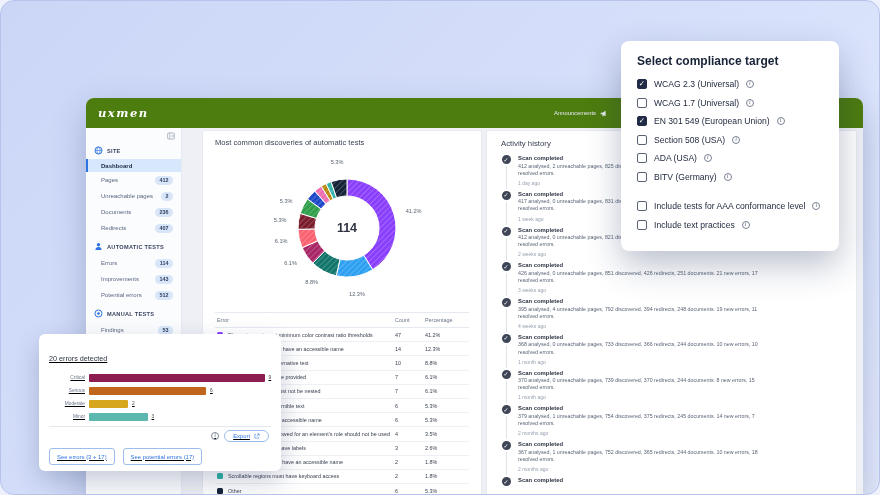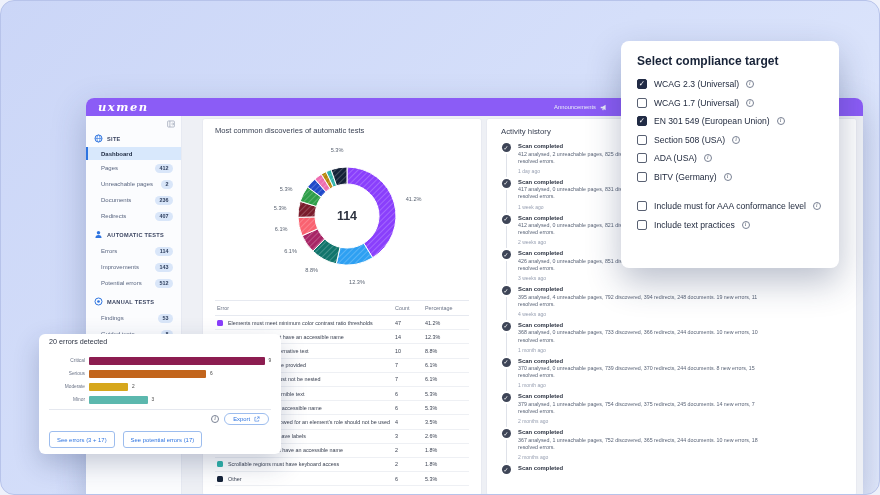--- a/index.html
+++ b/index.html
@@ -4,21 +4,21 @@
 <style>
   html,body{margin:0;padding:0;background:#eef1fb;}
   *{box-sizing:border-box;}
   .canvas{width:880px;height:495px;position:relative;border-radius:14px;overflow:hidden;
     background:linear-gradient(135deg,#cbd6f7 0%,#d5dffa 48%,#e3eafd 100%);
     border:1px solid #b7c3ea;font-family:"Liberation Sans",sans-serif;}
 
   
   .app{position:absolute;left:85px;top:97px;width:777px;height:398px;border-radius:8px 8px 0 0;
     box-shadow:0 12px 34px rgba(43,61,111,.28);display:flex;flex-direction:column;overflow:hidden;background:#eef0f5;}
-  .navbar{height:18px;background:#8b5cf6;display:flex;align-items:center;padding:0 12px;flex:none;}
+  .navbar{height:30px;background:#4d7c0f;display:flex;align-items:center;padding:0 12px;flex:none;}
   .logo{color:#fff;font-family:"DejaVu Serif",serif;font-style:italic;font-weight:bold;font-size:11.5px;letter-spacing:1.5px;}
   .nav-right{margin-left:auto;display:flex;align-items:center;gap:4px;color:#e8ecf6;font-size:5.8px;padding-right:244px;cursor:pointer;}
 
   .app-body{flex:1;display:flex;min-height:0;}
   .sidebar{width:96px;background:#fbfcfe;border-right:1px solid #e7eaf2;flex:none;padding-top:1px;}
   .collapse-row{display:flex;justify-content:flex-end;padding:3px 6px 0;}
   .side-head{display:flex;align-items:center;gap:4px;padding:6px 8px 3px;font-size:5.6px;font-weight:bold;color:#3a4460;letter-spacing:.3px;}
   .side-item{display:flex;align-items:center;justify-content:space-between;padding:3.5px 8px 3.5px 15px;font-size:6px;color:#5a6680;cursor:pointer;}
   .side-item.active{background:#d8e8fc;border-left:2px solid #2e74e0;padding-left:13px;color:#1d2940;font-weight:bold;}
   .badge{background:#d9e6f9;color:#30405f;font-size:5.4px;font-weight:bold;border-radius:8px;padding:1px 4.5px;line-height:1.3;}
@@ -50,34 +50,34 @@
   .scan-ic{width:9px;height:9px;border-radius:50%;background:#3e4557;color:#fff;font-size:6px;line-height:1;
     display:flex;align-items:center;justify-content:center;flex:none;}
   .rail-line{width:1px;flex:1;background:#dfe2e9;margin:2px 0;}
   .entry-body{padding-bottom:5px;}
   .entry-title{font-size:5.9px;font-weight:bold;color:#2c3342;}
   .entry-desc{font-size:5.3px;color:#5a6477;max-width:250px;line-height:1.35;margin-top:1.5px;}
   .entry-time{font-size:5px;color:#98a0b2;margin-top:3px;}
 
   
   .compliance-card{position:absolute;left:620px;top:40px;width:218px;background:#fff;border-radius:8px;
-    box-shadow:0 14px 34px rgba(30,45,90,.30);padding:13px 16px 30px;z-index:30;}
+    box-shadow:0 14px 34px rgba(30,45,90,.30);padding:13px 16px 13px;z-index:30;}
   .comp-title{font-size:12px;font-weight:bold;color:#182338;margin-bottom:11px;}
   .comp-row{display:flex;align-items:center;gap:7px;margin-bottom:8.5px;font-size:8.6px;color:#222b3f;}
   .comp-gap{height:11px;}
   .cb{width:10px;height:10px;border:1px solid #596173;border-radius:2px;background:#fff;flex:none;display:flex;
     align-items:center;justify-content:center;font-size:7.5px;line-height:1;color:#fff;cursor:pointer;}
   .cb.checked{background:#212b45;border-color:#212b45;}
   .info-ic{width:8px;height:8px;border:1px solid #7a8294;border-radius:50%;color:#5a6272;font-size:5.5px;line-height:1;
     display:inline-flex;align-items:center;justify-content:center;flex:none;
     font-family:"DejaVu Serif",serif;font-style:italic;cursor:pointer;}
 
   
   .errors-card{position:absolute;left:38px;top:333px;width:242px;background:#fff;border-radius:6px;
-    box-shadow:0 10px 26px rgba(30,45,90,.24);padding:3px 10px 6px;z-index:25;}
+    box-shadow:0 10px 26px rgba(30,45,90,.24);padding:20px 10px 6px;z-index:25;text-decoration:underline;}
   .err-title{font-size:7.2px;color:#2b3242;margin-bottom:8px;}
   .bar-row{display:flex;align-items:center;gap:4px;height:13px;}
   .bar-label{width:36px;text-align:right;font-size:4.8px;color:#6b7487;flex:none;}
   .bar{height:8px;border-radius:1px;flex:none;}
   .bar-val{font-size:4.8px;color:#444;}
   .err-divider{border-top:1px solid #e5e8ef;margin-top:3px;}
   .err-export-row{display:flex;justify-content:flex-end;align-items:center;gap:5px;padding:3px 2px 2px;}
   .err-export-row .pill-btn{font-size:5.8px;padding:2px 8px;}
   .err-buttons{display:flex;gap:8px;margin-top:4px;}
   .ghost-btn{border:1px solid #9dbdee;border-radius:3px;color:#2e74e0;background:#fff;font-size:5.9px;
@@ -466,21 +466,21 @@
         <div class="comp-row">
           <span class="cb"></span>
           <span>BITV (Germany)</span>
           <span class="info-ic">i</span>
         </div>
       </div>
     <div class="comp-gap"></div>
     <div id="compliance-extra-options">
         <div class="comp-row">
           <span class="cb"></span>
-          <span>Include must for AAA conformance level</span>
+          <span>Include tests for AAA conformance level</span>
           <span class="info-ic">i</span>
         </div>
         <div class="comp-row">
           <span class="cb"></span>
           <span>Include text practices</span>
           <span class="info-ic">i</span>
         </div>
       </div>
   </div>
 

